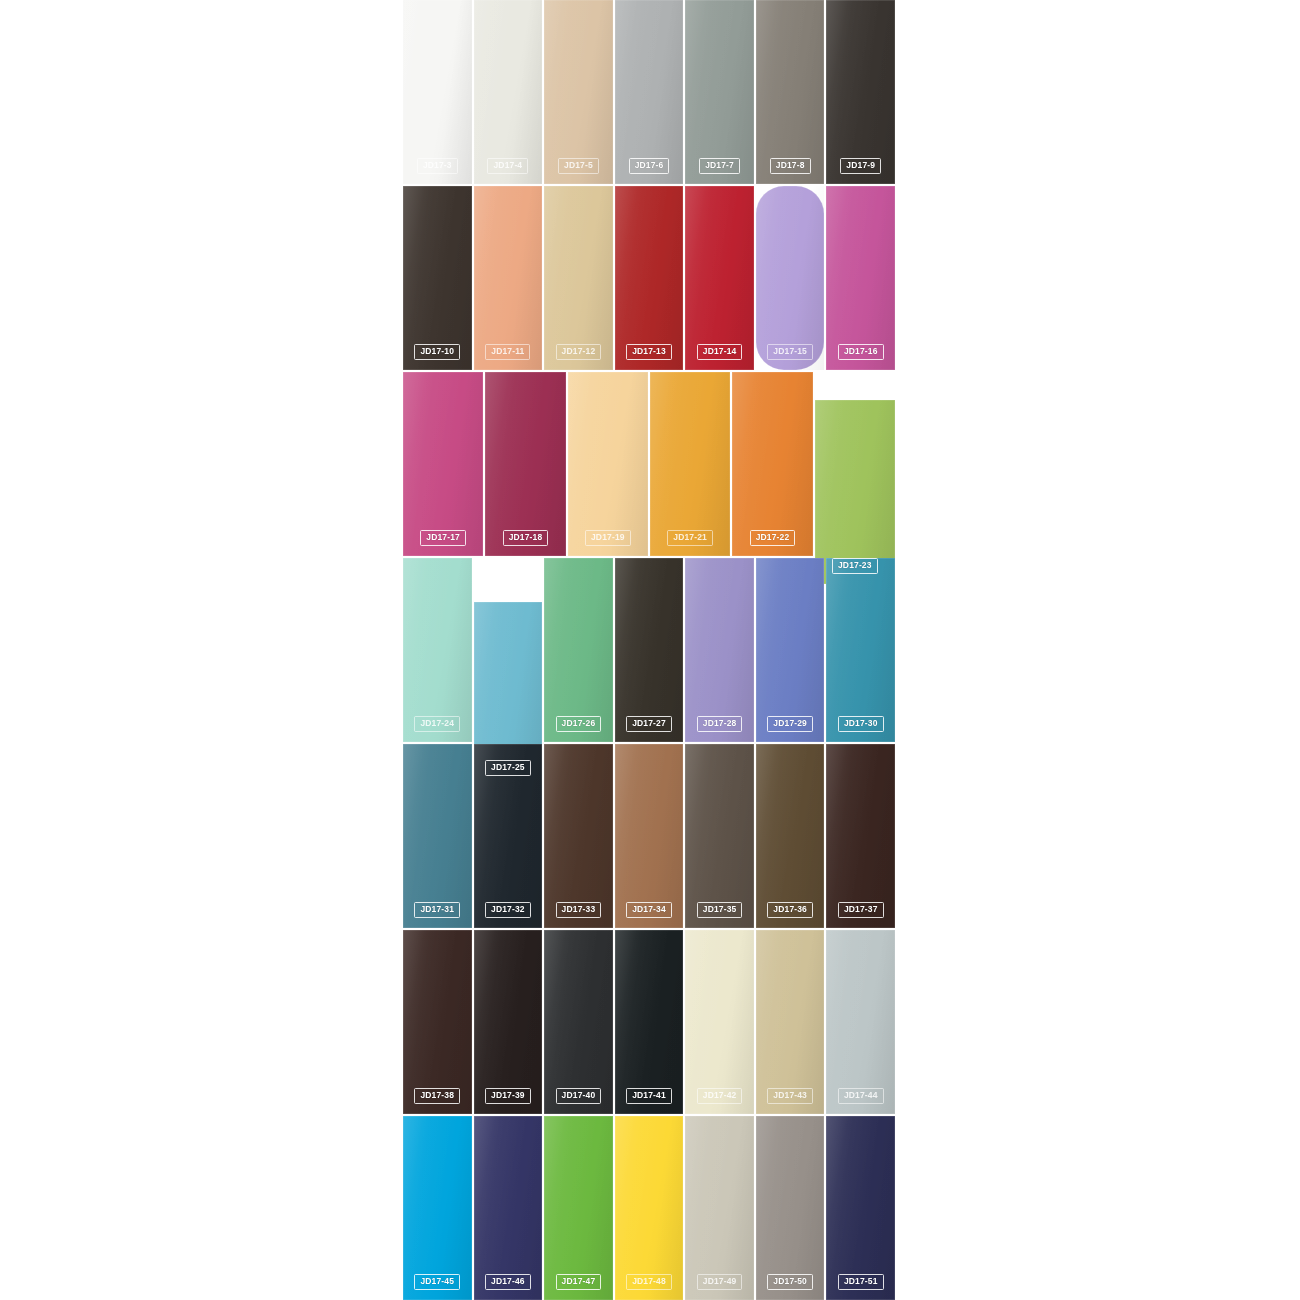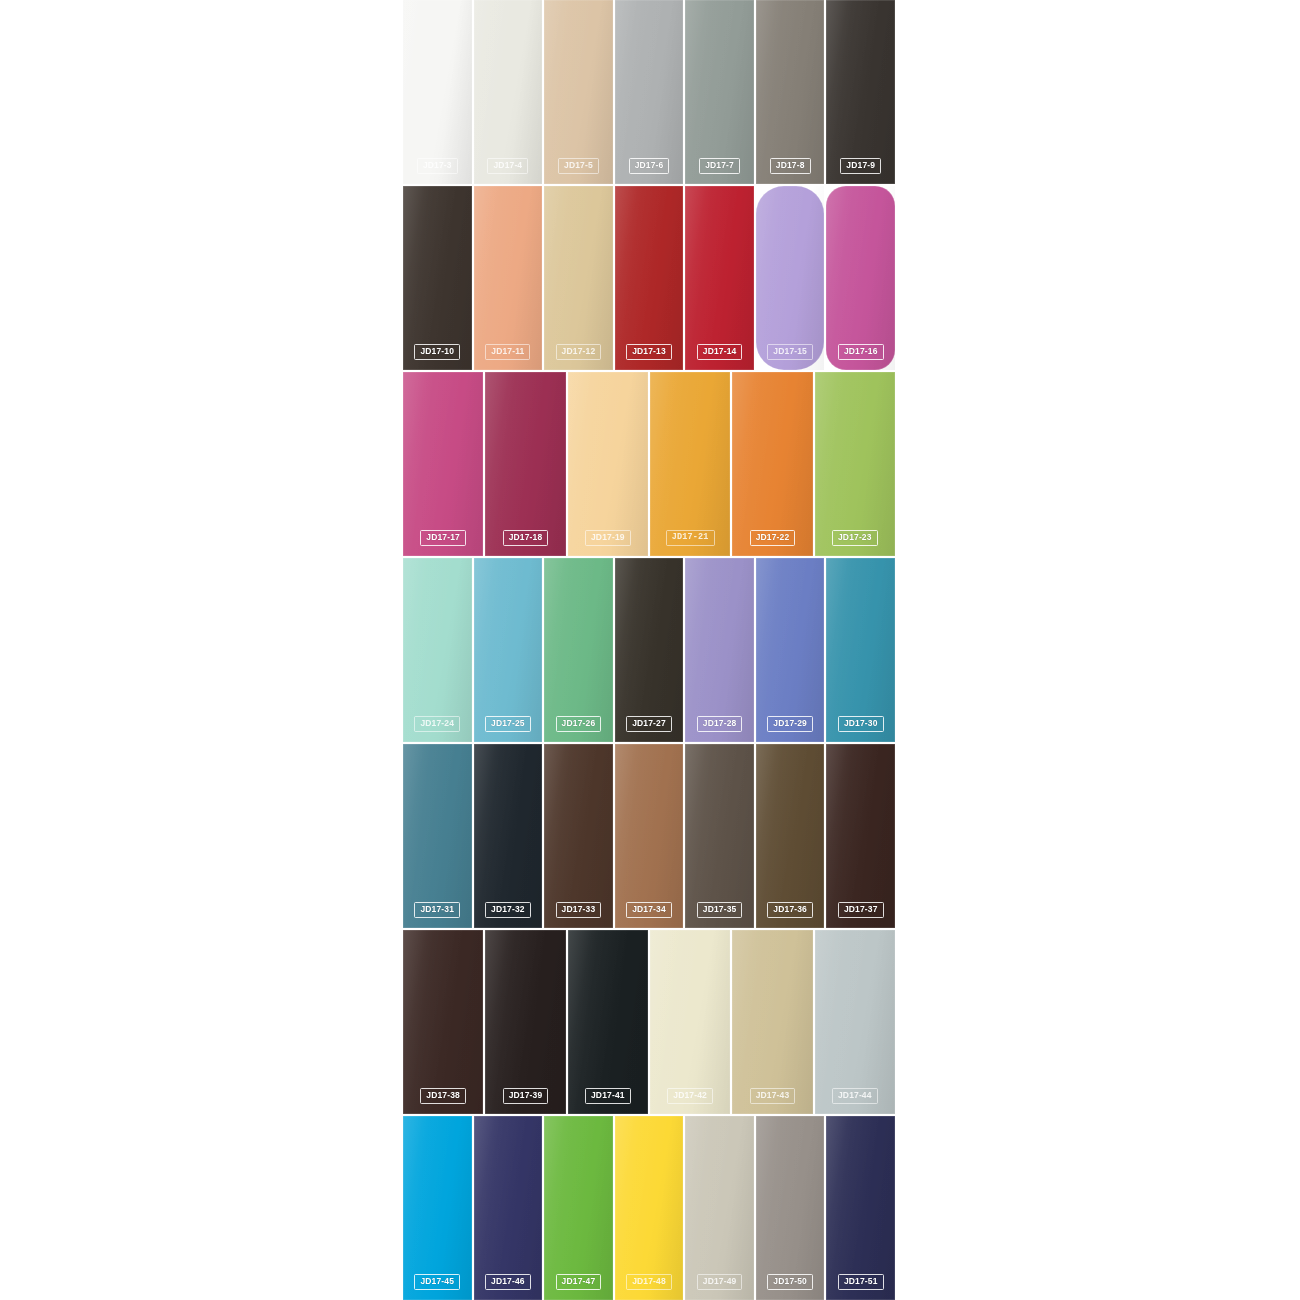--- a/index.html
+++ b/index.html
@@ -153,57 +153,57 @@
           <span class="swatch-label">JD17-13</span>
         </div>
         <div class="swatch-cell" title="JD17-14" style="background-color: rgb(189, 33, 48);">
           <div class="swatch-sheen"></div>
           <span class="swatch-label">JD17-14</span>
         </div>
         <div class="swatch-cell light-chip" title="JD17-15" style="background-color: rgb(180, 160, 218); border-radius: 28px;">
           <div class="swatch-sheen"></div>
           <span class="swatch-label">JD17-15</span>
         </div>
-        <div class="swatch-cell" title="JD17-16" style="background-color: rgb(197, 85, 155); border-radius: 20px;">
+        <div class="swatch-cell" title="JD17-16" style="background-color: rgb(197, 85, 155);">
           <div class="swatch-sheen"></div>
           <span class="swatch-label">JD17-16</span>
         </div>
       </div>
       <div class="swatch-row">
         <div class="swatch-cell" title="JD17-17" style="background-color: rgb(199, 75, 133);">
           <div class="swatch-sheen"></div>
           <span class="swatch-label">JD17-17</span>
         </div>
         <div class="swatch-cell" title="JD17-18" style="background-color: rgb(156, 47, 83);">
           <div class="swatch-sheen"></div>
           <span class="swatch-label">JD17-18</span>
         </div>
         <div class="swatch-cell light-chip" title="JD17-19" style="background-color: rgb(246, 212, 156);">
           <div class="swatch-sheen"></div>
           <span class="swatch-label">JD17-19</span>
         </div>
-        <div class="swatch-cell light-chip" title="JD17-21" style="background-color: rgb(234, 167, 53); font-family: Liberation Mono, monospace;">
+        <div class="swatch-cell light-chip" title="JD17-21" style="background-color: rgb(234, 167, 53);">
           <div class="swatch-sheen"></div>
           <span class="swatch-label">JD17-21</span>
         </div>
         <div class="swatch-cell" title="JD17-22" style="background-color: rgb(231, 131, 50);">
           <div class="swatch-sheen"></div>
           <span class="swatch-label">JD17-22</span>
         </div>
-        <div class="swatch-cell" title="JD17-23" style="background-color: rgb(159, 195, 92);">
+        <div class="swatch-cell" title="JD17-23" style="background-color: rgb(159, 195, 92); margin-top: 28px;">
           <div class="swatch-sheen"></div>
           <span class="swatch-label">JD17-23</span>
         </div>
       </div>
       <div class="swatch-row">
         <div class="swatch-cell light-chip" title="JD17-24" style="background-color: rgb(163, 221, 206);">
           <div class="swatch-sheen"></div>
           <span class="swatch-label">JD17-24</span>
         </div>
-        <div class="swatch-cell" title="JD17-25" style="background-color: rgb(110, 187, 208);">
+        <div class="swatch-cell" title="JD17-25" style="background-color: rgb(110, 187, 208); margin-top: 44px;">
           <div class="swatch-sheen"></div>
           <span class="swatch-label">JD17-25</span>
         </div>
         <div class="swatch-cell" title="JD17-26" style="background-color: rgb(108, 185, 135);">
           <div class="swatch-sheen"></div>
           <span class="swatch-label">JD17-26</span>
         </div>
         <div class="swatch-cell" title="JD17-27" style="background-color: rgb(55, 50, 42);">
           <div class="swatch-sheen"></div>
           <span class="swatch-label">JD17-27</span>
@@ -252,20 +252,24 @@
         </div>
       </div>
       <div class="swatch-row">
         <div class="swatch-cell" title="JD17-38" style="background-color: rgb(59, 40, 36);">
           <div class="swatch-sheen"></div>
           <span class="swatch-label">JD17-38</span>
         </div>
         <div class="swatch-cell" title="JD17-39" style="background-color: rgb(39, 31, 30);">
           <div class="swatch-sheen"></div>
           <span class="swatch-label">JD17-39</span>
+        </div>
+        <div class="swatch-cell" title="JD17-40" style="background-color: rgb(45, 47, 49);">
+          <div class="swatch-sheen"></div>
+          <span class="swatch-label">JD17-40</span>
         </div>
         <div class="swatch-cell" title="JD17-41" style="background-color: rgb(26, 32, 34);">
           <div class="swatch-sheen"></div>
           <span class="swatch-label">JD17-41</span>
         </div>
         <div class="swatch-cell light-chip" title="JD17-42" style="background-color: rgb(236, 232, 205);">
           <div class="swatch-sheen"></div>
           <span class="swatch-label">JD17-42</span>
         </div>
         <div class="swatch-cell light-chip" title="JD17-43" style="background-color: rgb(207, 193, 152);">

